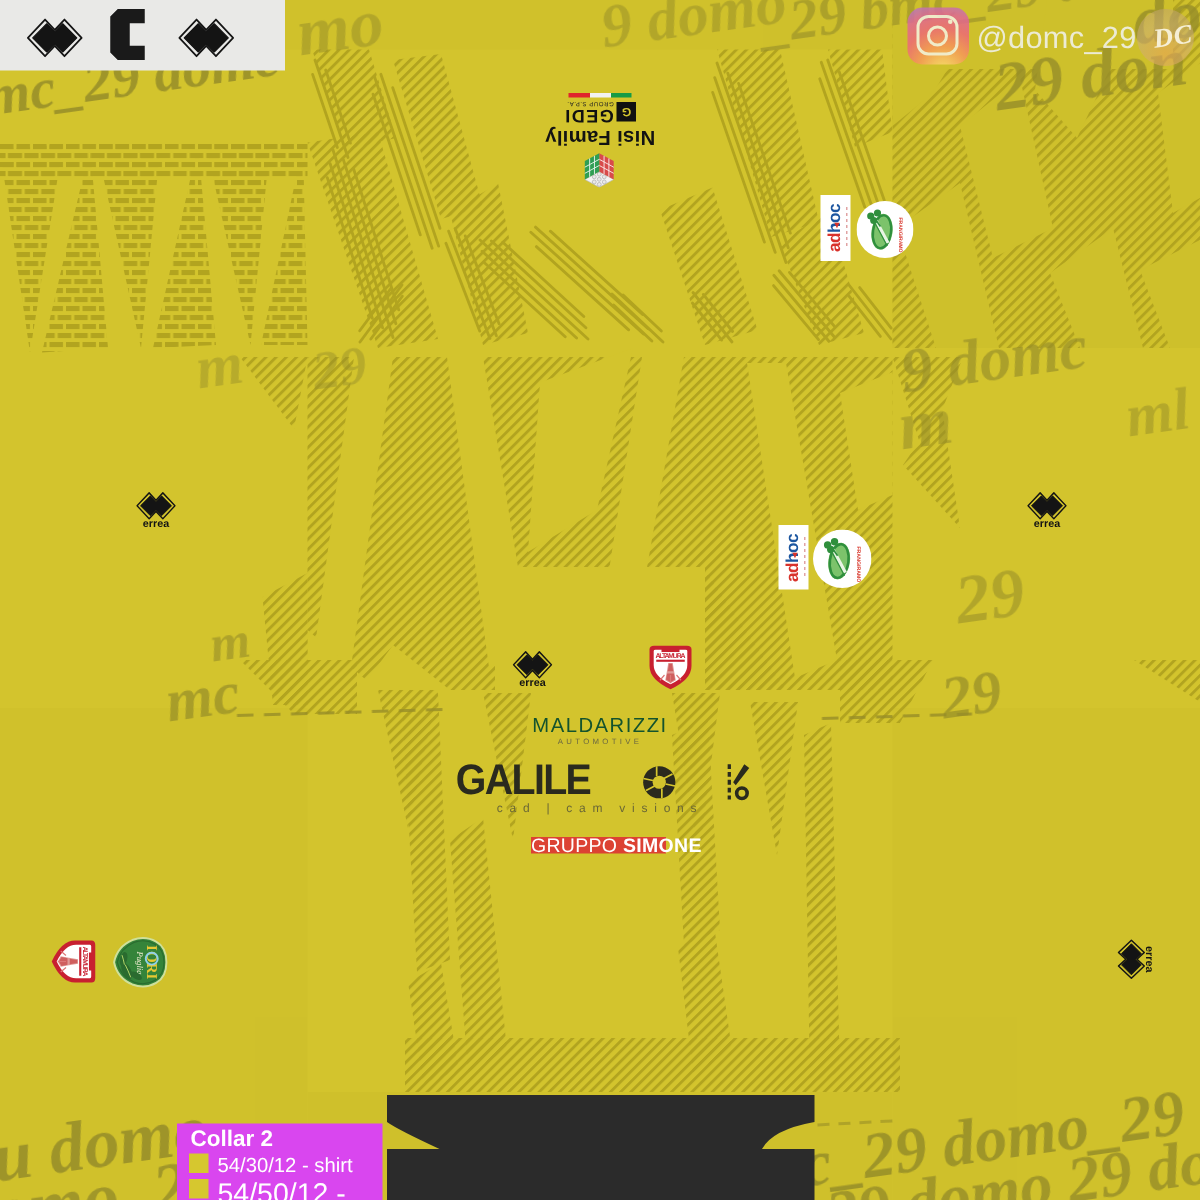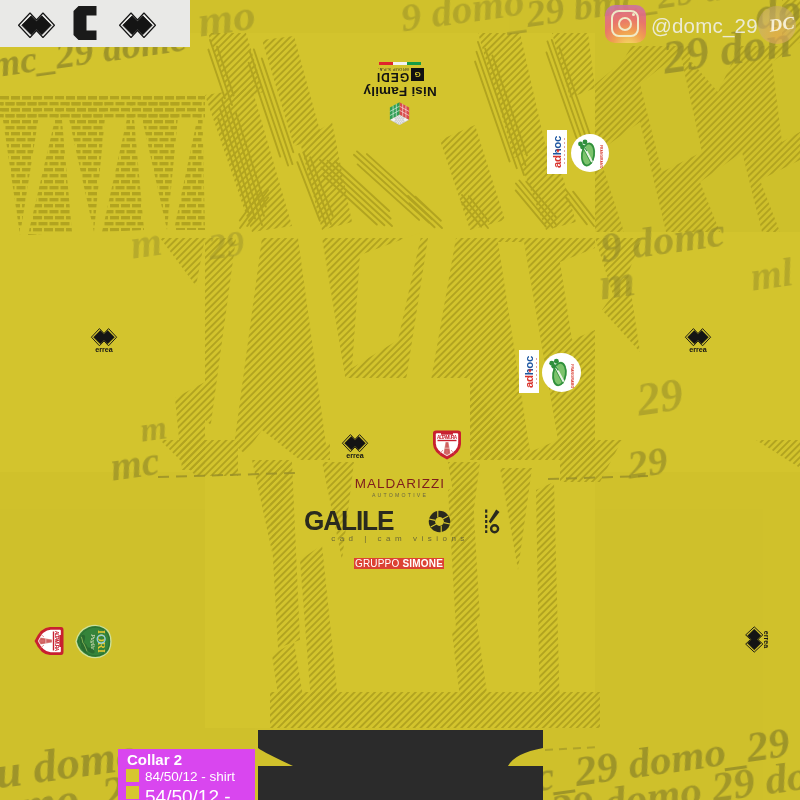--- a/index.html
+++ b/index.html
@@ -206,21 +206,21 @@
 
 <div class="abs" style="left:0;top:0;width:190px;height:47px;background:#e9e9e7;"></div>
 
 <svg class="abs" width="300" height="76" viewBox="0 0 300 76" style="left:250px;top:724px;">
   <path d="M8,6 L293,6 L293,24 Q265,29 258,42 L293,42 L293,76 L8,76 L8,42 L43,42 Q15,29 8,24 Z" fill="#2b2b2b"></path>
 </svg>
 
 <div class="abs" style="left:118px;top:749px;width:137px;height:51px;background:#d946ef;color:#fff;">
   <div style="position:absolute;left:9px;top:2px;font-size:15px;font-weight:bold;">Collar 2</div>
   <div style="position:absolute;left:8px;top:20px;width:13px;height:13px;background:#d6c72f;"></div>
-  <div style="position:absolute;left:27px;top:19.5px;font-size:13.5px;">84/50/12 - shirt</div>
+  <div style="position:absolute;left:27px;top:19.5px;font-size:13.5px;">54/30/12 - shirt</div>
   <div style="position:absolute;left:8px;top:37px;width:13px;height:13px;background:#d6c72f;"></div>
   <div style="position:absolute;left:27px;top:37px;font-size:19px;">54/50/12 - shorts</div>
 </div>
 
 <svg class="abs" width="31" height="20.5" viewBox="0 0 38 25" style="left:21px;top:15px;overflow:visible;">
   <path d="M12.5,1 L19,7.5 L25.5,1 L37,12.5 L25.5,24 L19,17.5 L12.5,24 L1,12.5 Z" fill="none" stroke="#141414" stroke-width="1.2" stroke-linejoin="round" transform="translate(19,12.5) scale(1.22,1.3) translate(-19,-12.5)"></path>
   <path d="M12.5,1 L19,7.5 L25.5,1 L37,12.5 L25.5,24 L19,17.5 L12.5,24 L1,12.5 Z" fill="#141414" stroke="#141414" stroke-width="1" stroke-linejoin="round"></path>
 </svg>
 
 <svg class="abs" width="24" height="34" viewBox="0 0 23 34" style="left:73px;top:6px;">
@@ -358,21 +358,21 @@
   <path d="M3,4 Q3,1.5 6,1.5 L28,1.5 Q31,1.5 31,4 L31,15 Q31,24 17,30.5 Q3,24 3,15 Z" fill="#c82030"></path>
   <path d="M5.8,5 Q5.8,4.2 7,4.2 L27,4.2 Q28.2,4.2 28.2,5 L28.2,14.3 Q28.2,21.8 17,27.2 Q5.8,21.8 5.8,14.3 Z" fill="#fff"></path>
   <rect x="11" y="3.5" width="12" height="2.2" fill="#c82030"></rect>
   <text x="17" y="9.6" text-anchor="middle" font-family="Liberation Sans" font-weight="bold" font-size="4.6" fill="#c82030" textLength="20">ALTAMURA</text>
   <rect x="7.5" y="10.8" width="19" height="1.4" fill="#c82030"></rect>
   <path d="M15.5,13 L18.5,13 L19.5,19 L20.5,24.5 L17,26.5 L13.5,24.5 L14.5,19 Z" fill="#e09a97"></path>
   <path d="M16,13.5 L18,13.5 L18.8,18.5 L15.2,18.5 Z M14.8,20 L19.2,20 L20,24 L17,25.8 L14,24 Z" fill="#cf5f5f"></path>
   <path d="M10,24.5 L13,21 M24,24.5 L21,21 M17,26.5 L17,21" stroke="#d77" stroke-width=".8" fill="none"></path>
 </svg>
 
-<div class="abs" style="left:300px;top:476px;width:200px;text-align:center;font-size:13.5px;color:#7f1d1d;letter-spacing:1px;">MALDARIZZI</div>
+<div class="abs" style="left:300px;top:476px;width:200px;text-align:center;font-size:13.5px;color:#14532d;letter-spacing:1px;">MALDARIZZI</div>
 
 <div class="abs" style="left:300px;top:492px;width:200px;text-align:center;font-size:5.2px;color:#6a6742;letter-spacing:2.2px;">AUTOMOTIVE</div>
 
 <div class="abs" style="left:300px;top:507px;width:200px;display:flex;justify-content:space-between;align-items:flex-start;">
   <div style="font-size:28.5px;font-weight:bold;color:#2a2a1e;transform:scaleX(.92);transform-origin:center;letter-spacing:-1.2px;line-height:26px;">GALILE</div>
   <svg width="23" height="23" viewBox="0 0 24 24" style="margin-top:2.5px;">
     <circle cx="12" cy="12" r="11.2" fill="#2a2a1e"></circle>
     <circle cx="12" cy="12" r="4.6" fill="#d3c42d"></circle>
     <g stroke="#d5c62e" stroke-width="1.2" fill="none">
       <path d="M10.2,0.8 L10.2,7.6 M21.2,6.2 L15.2,9.4 M23,14.6 L16.4,13.2 M13.8,23.2 L13.8,16.4 M2.8,17.8 L8.8,14.6 M1,9.4 L7.6,10.8"></path>
@@ -380,21 +380,21 @@
   </svg>
   <svg width="16" height="25" viewBox="0 0 16 25" style="margin-left:1.5px;margin-top:2px;">
     <path d="M2.2,0.5 L2.2,24" stroke="#2a2a1e" stroke-width="2.2" stroke-dasharray="3.2,2"></path>
     <path d="M12.2,0.5 L15.5,3 L6.5,14.5 L4.8,12.5 Z" fill="#2a2a1e"></path>
     <circle cx="10.6" cy="19.8" r="3.5" fill="none" stroke="#2a2a1e" stroke-width="2.4"></circle>
   </svg>
 </div>
 
 <div class="abs" style="left:300px;top:534px;width:200px;text-align:center;font-size:8px;color:#6b6836;letter-spacing:4.5px;">cad | cam visions</div>
 
-<div class="abs" style="left:354px;top:558px;width:90px;height:11px;background:#dc4233;color:#fff;text-align:center;font-size:10px;line-height:11px;letter-spacing:.2px;">GRUPPO&nbsp;<b>SIMONE</b></div>
+<div class="abs" style="left:354px;top:558px;width:90px;height:11px;background:#dc4233;color:#fff;text-align:center;font-size:13px;line-height:11px;letter-spacing:.2px;">GRUPPO&nbsp;<b>SIMONE</b></div>
 
 <svg class="abs" width="34" height="32" viewBox="0 0 34 32" style="left:32px;top:625px;transform:rotate(90deg);">
   <path d="M3,4 Q3,1.5 6,1.5 L28,1.5 Q31,1.5 31,4 L31,15 Q31,24 17,30.5 Q3,24 3,15 Z" fill="#c82030"></path>
   <path d="M5.8,5 Q5.8,4.2 7,4.2 L27,4.2 Q28.2,4.2 28.2,5 L28.2,14.3 Q28.2,21.8 17,27.2 Q5.8,21.8 5.8,14.3 Z" fill="#fff"></path>
   <rect x="11" y="3.5" width="12" height="2.2" fill="#c82030"></rect>
   <text x="17" y="9.6" text-anchor="middle" font-family="Liberation Sans" font-weight="bold" font-size="4.6" fill="#c82030" textLength="20">ALTAMURA</text>
   <rect x="7.5" y="10.8" width="19" height="1.4" fill="#c82030"></rect>
   <path d="M15.5,13 L18.5,13 L19.5,19 L20.5,24.5 L17,26.5 L13.5,24.5 L14.5,19 Z" fill="#e09a97"></path>
   <path d="M16,13.5 L18,13.5 L18.8,18.5 L15.2,18.5 Z M14.8,20 L19.2,20 L20,24 L17,25.8 L14,24 Z" fill="#cf5f5f"></path>
   <path d="M10,24.5 L13,21 M24,24.5 L21,21 M17,26.5 L17,21" stroke="#d77" stroke-width=".8" fill="none"></path>

